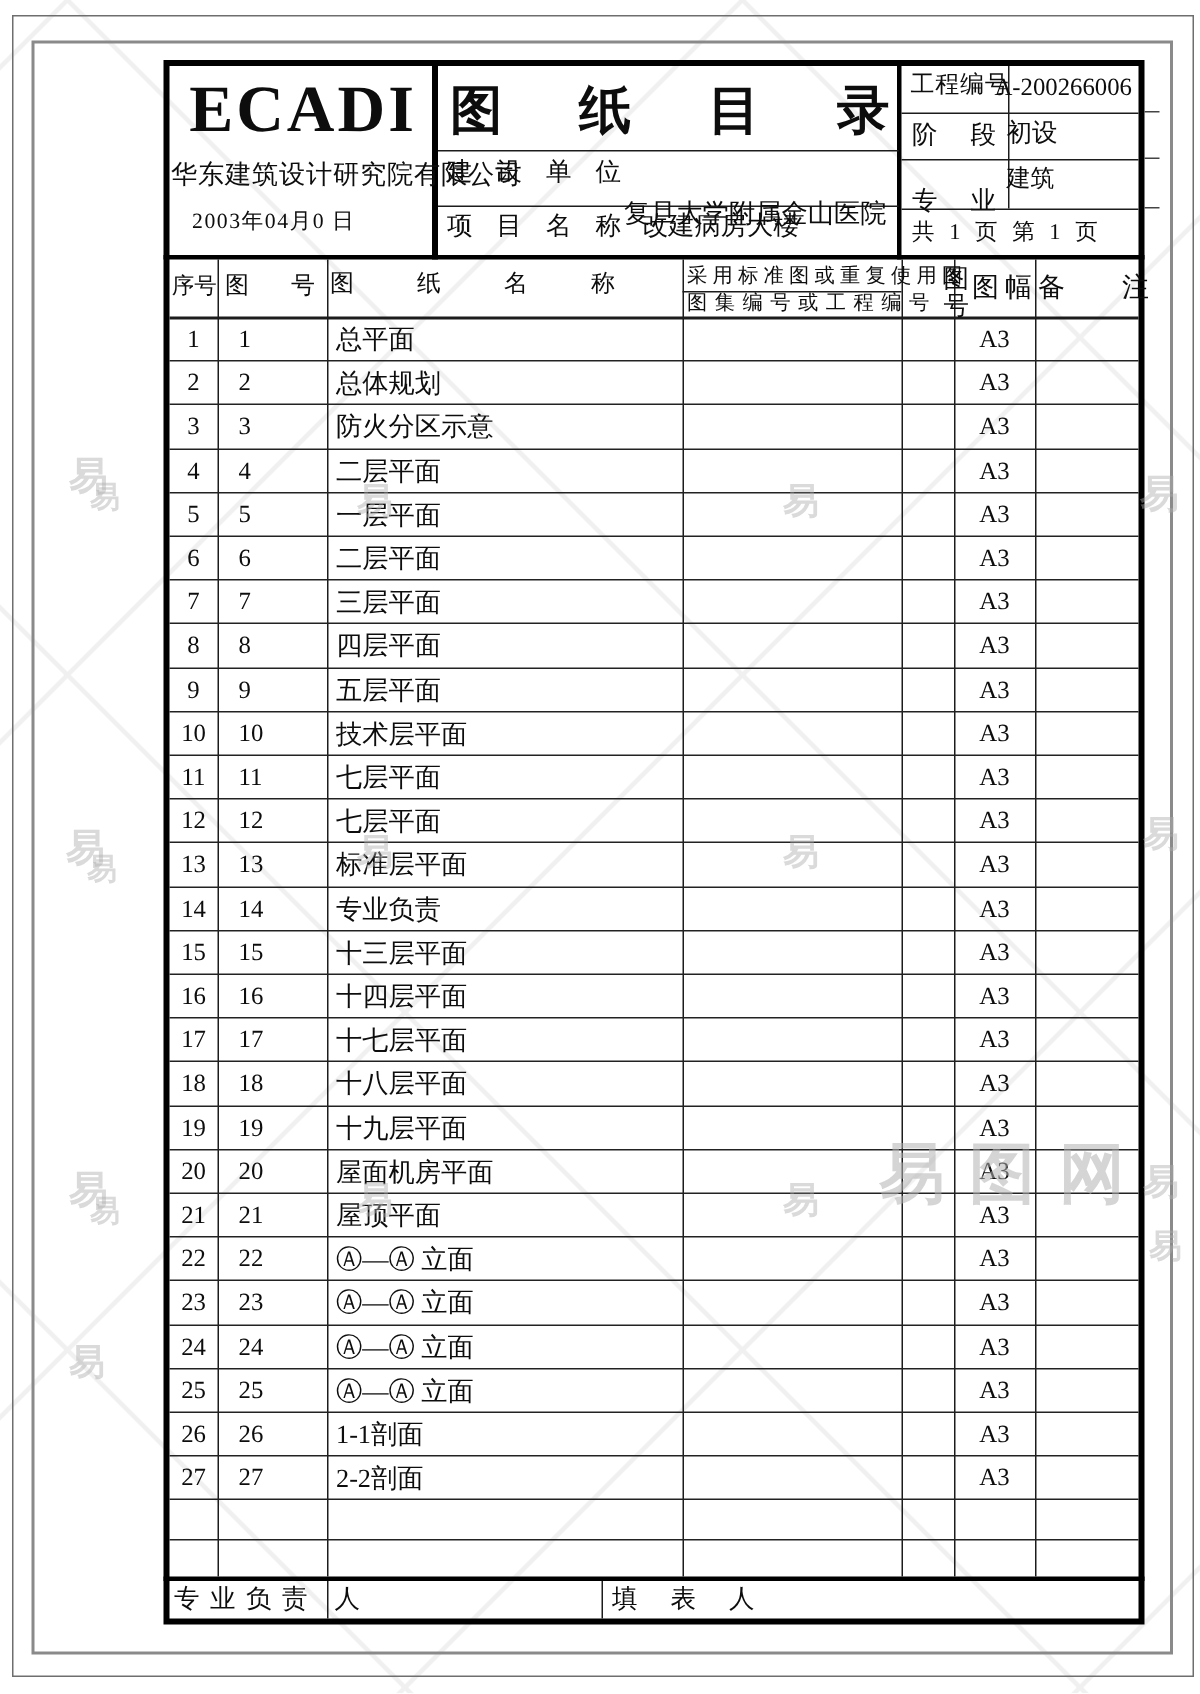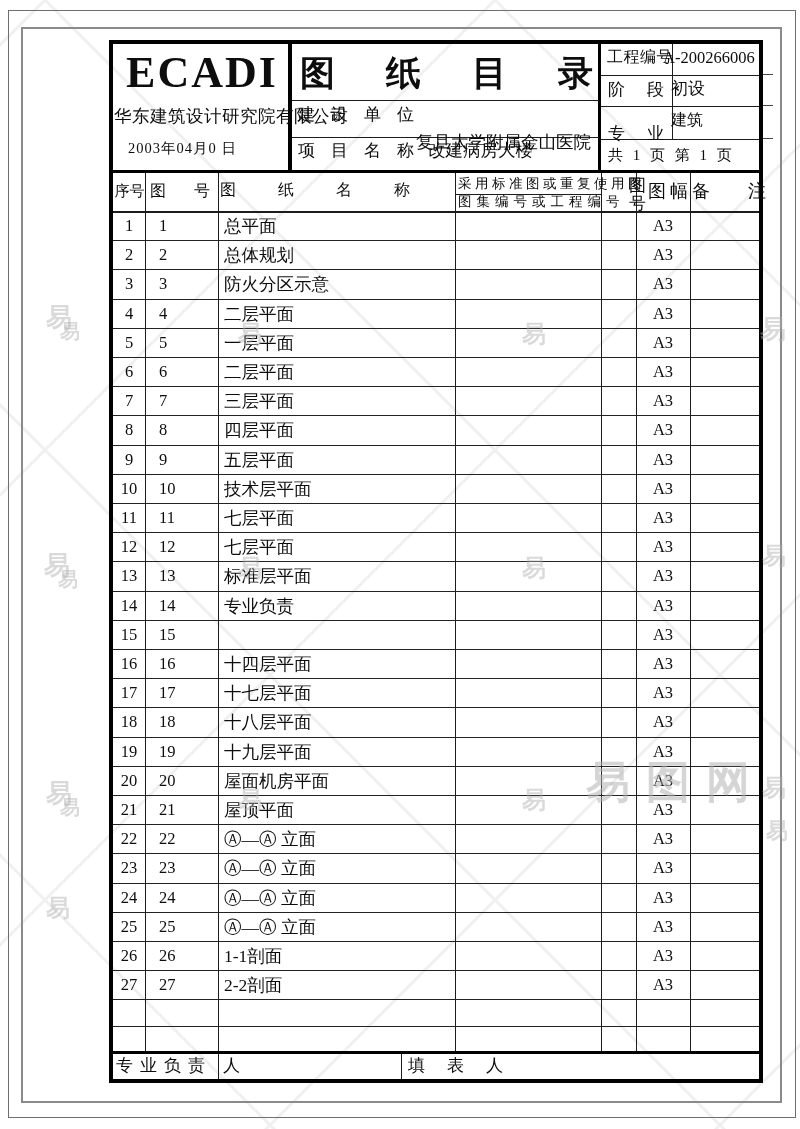--- a/index.html
+++ b/index.html
@@ -228,20 +228,21 @@
         <span class="cell c-dwg" style="left: 32px; width: 73px;">14</span>
         <span class="cell c-name" style="left: 105px; width: 237px;">专业负责</span>
         <span class="cell c-std" style="left: 342px; width: 146px;"></span>
         <span class="cell c-ref" style="left: 488px; width: 35px;"></span>
         <span class="cell c-size" style="left: 523px; width: 54px;">A3</span>
         <span class="cell c-remark" style="left: 577px; width: 69px;"></span>
       </div>
       <div class="row" style="top: 620.8px; height: 29.2px;">
         <span class="cell c-serial" style="left: 0px; width: 32px;">15</span>
         <span class="cell c-dwg" style="left: 32px; width: 73px;">15</span>
+        <span class="cell c-name" style="left: 105px; width: 237px;">十三层平面</span>
         <span class="cell c-std" style="left: 342px; width: 146px;"></span>
         <span class="cell c-ref" style="left: 488px; width: 35px;"></span>
         <span class="cell c-size" style="left: 523px; width: 54px;">A3</span>
         <span class="cell c-remark" style="left: 577px; width: 69px;"></span>
       </div>
       <div class="row" style="top: 650px; height: 29.2px;">
         <span class="cell c-serial" style="left: 0px; width: 32px;">16</span>
         <span class="cell c-dwg" style="left: 32px; width: 73px;">16</span>
         <span class="cell c-name" style="left: 105px; width: 237px;">十四层平面</span>
         <span class="cell c-std" style="left: 342px; width: 146px;"></span>

